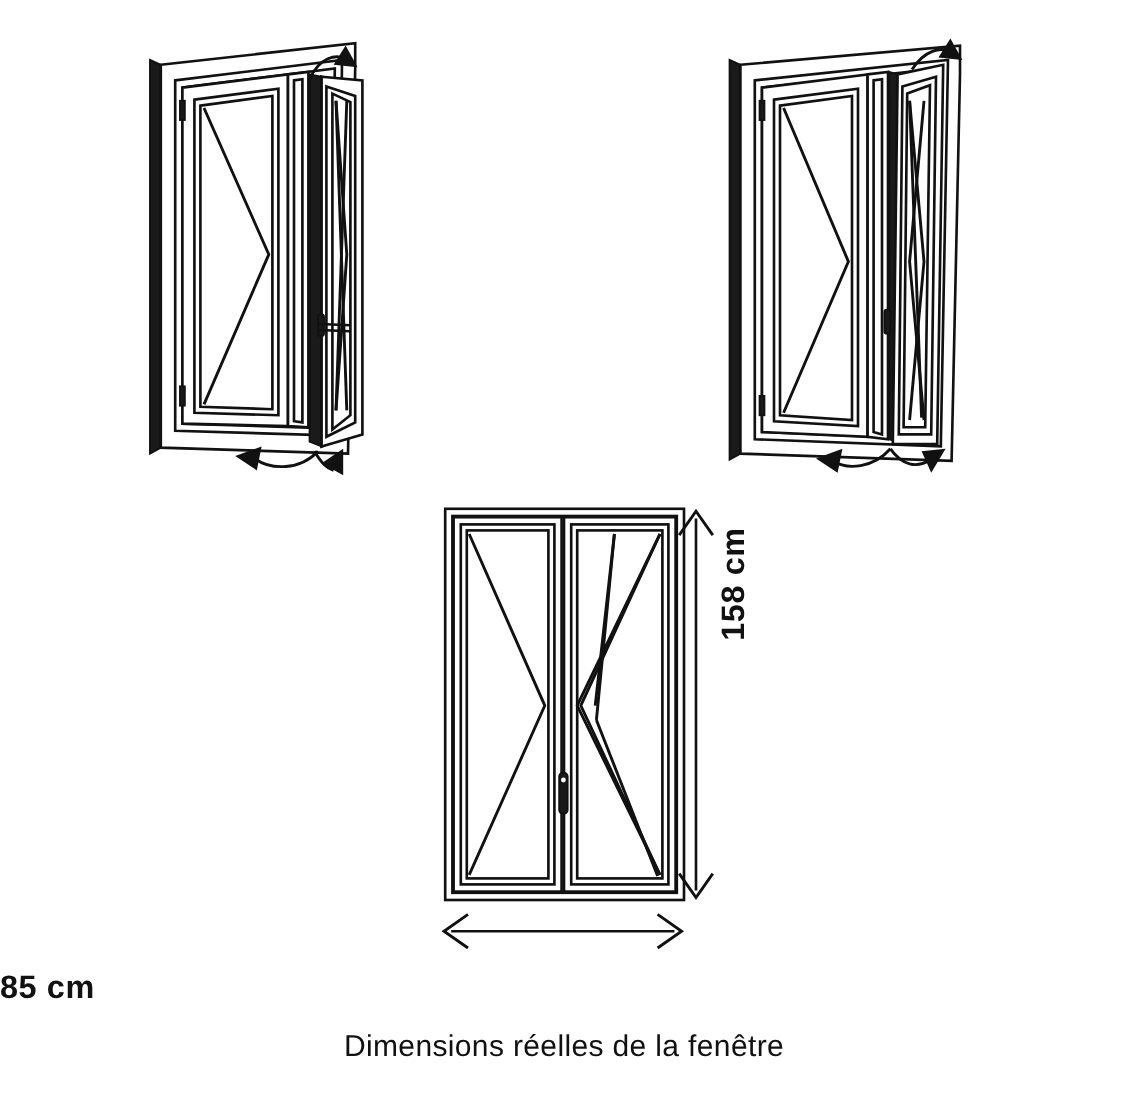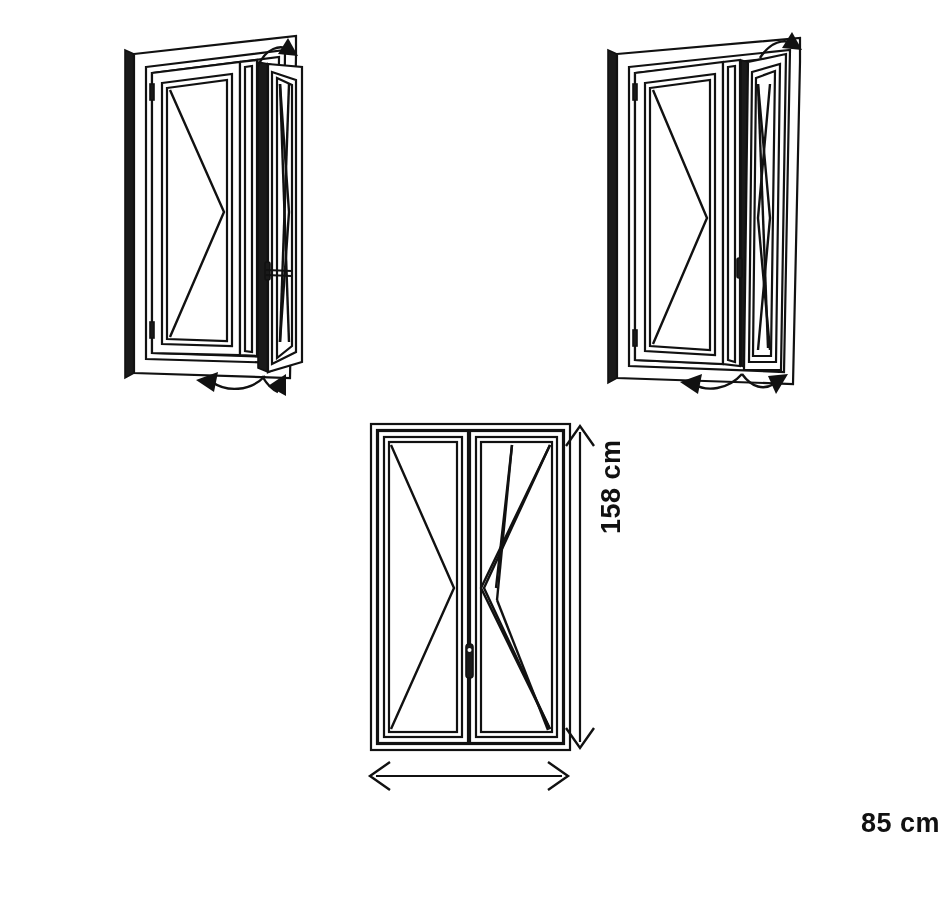--- a/index.html
+++ b/index.html
@@ -36,21 +36,21 @@
     font-size: 27px;
     font-weight: bold;
     letter-spacing: 0.5px;
     transform: rotate(-90deg);
     transform-origin: left top;
   }
   #label-width {
     left: 0;
     top: 808px;
     width: 940px;
-    text-align: right;
+    text-align: left;
     font-size: 27px;
     font-weight: bold;
     letter-spacing: 0.5px;
   }
   #label-caption {
     left: 0;
     top: 858px;
     width: 940px;
     text-align: center;
     font-size: 25px;
@@ -231,14 +231,15 @@
         <polyline class="arrw" points="390,762 370,776 390,790"></polyline>
         <polyline class="arrw" points="548,762 568,776 548,790"></polyline>
       </g>
     </g>
   </svg>
 
   <div class="lbl" id="label-height">158 cm</div>
 
   <div class="lbl" id="label-width">85 cm</div>
 
+  <div class="lbl" id="label-caption">Dimensions réelles de la fenêtre</div>
 
 </div>
 
 </body></html>

